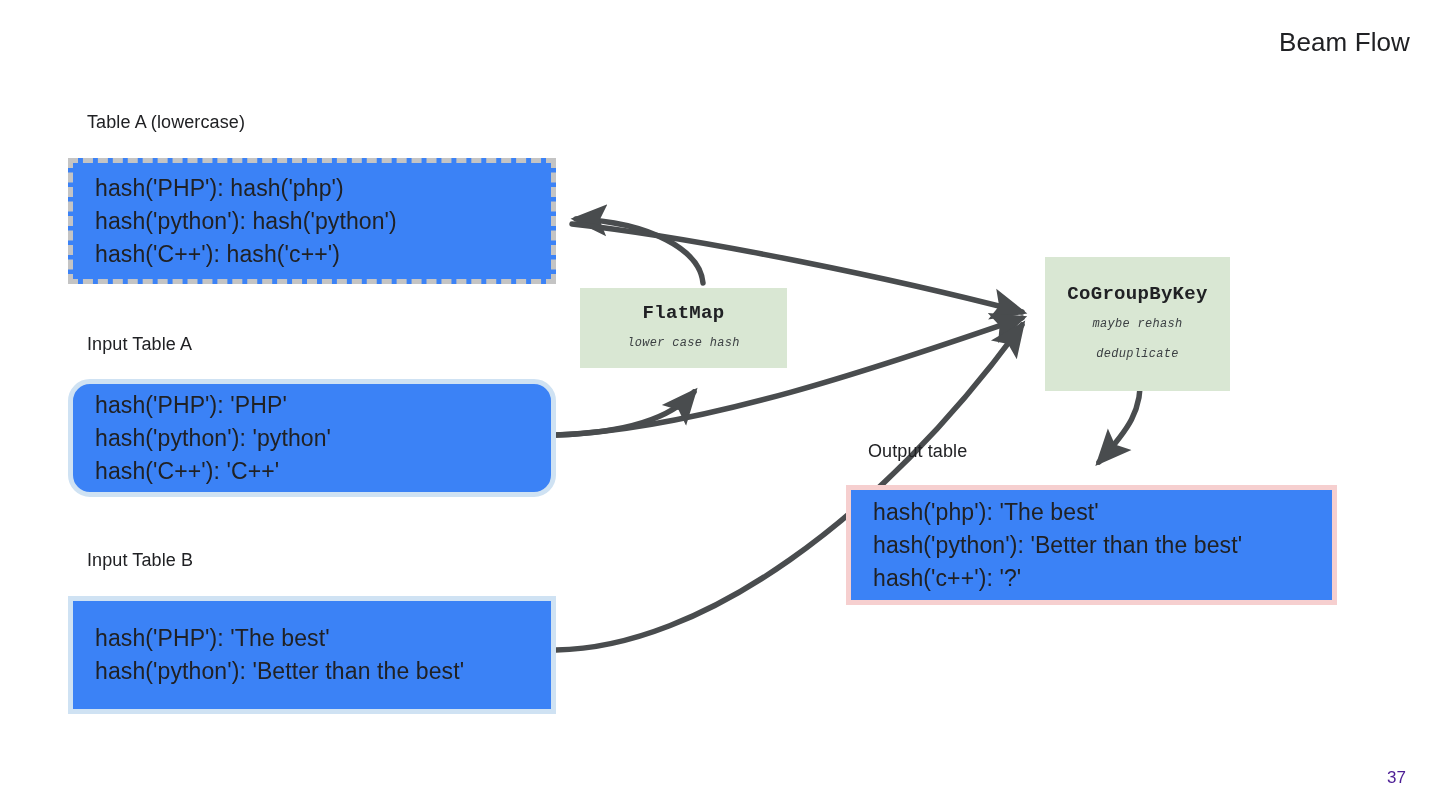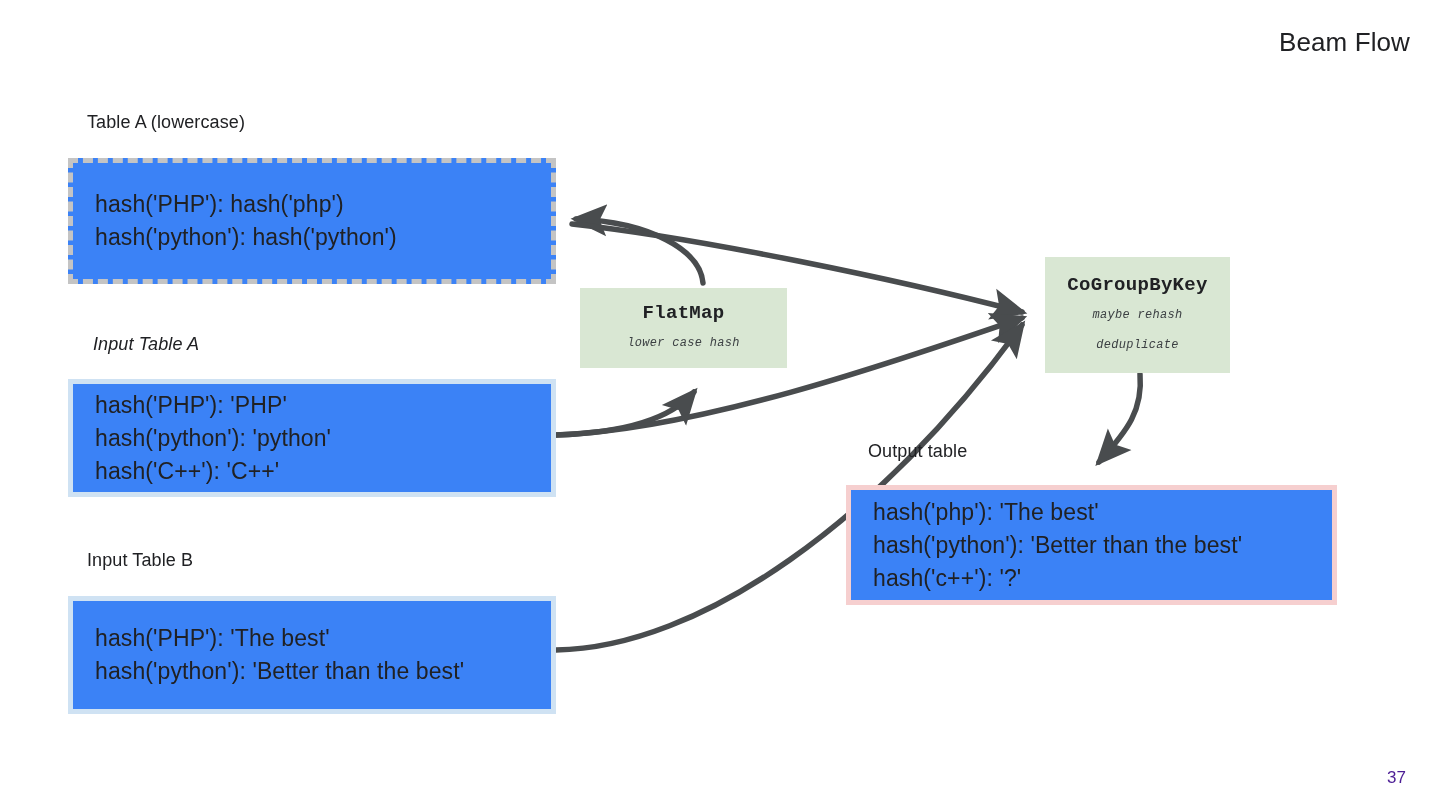--- a/index.html
+++ b/index.html
@@ -139,43 +139,44 @@
     <path d="M 556,650 C 700,648 880,520 1022,325" fill="none" stroke="#494c4e" stroke-width="5.5" stroke-linecap="round" marker-end="url(#ah)"></path>
 
     <path d="M 1140,374 C 1143,410 1128,430 1099,462" fill="none" stroke="#494c4e" stroke-width="5.5" stroke-linecap="round" marker-end="url(#ah)"></path>
   </svg>
 
   <div class="caption" style="left:87px; top:112px;">Table A (lowercase)</div>
 
   <div class="tablebox box-dashed" style="left:68px; top:158px; width:488px; height:126px;">
     <div class="row">hash('PHP'): hash('php')</div>
     <div class="row">hash('python'): hash('python')</div>
+    <div class="row">hash('C++'): hash('c++')</div>
   </div>
 
-  <div class="caption" style="left:93px; top:334px;font-style:italic;">Input Table A</div>
+  <div class="caption" style="left:87px; top:334px;">Input Table A</div>
 
-  <div class="tablebox box-blue" style="left:68px; top:379px; width:488px; height:118px;">
+  <div class="tablebox box-blue" style="left:68px; top:379px; width:488px; height:118px;border-radius:22px;">
     <div class="row">hash('PHP'): 'PHP'</div>
     <div class="row">hash('python'): 'python'</div>
     <div class="row">hash('C++'): 'C++'</div>
   </div>
 
   <div class="caption" style="left:87px; top:550px;text-align:center;">Input Table B</div>
 
   <div class="tablebox box-blue" style="left:68px; top:596px; width:488px; height:118px;">
     <div class="row">hash('PHP'): 'The best'</div>
     <div class="row">hash('python'): 'Better than the best'</div>
   </div>
 
   <div class="transform" style="left:580px; top:288px; width:207px; height:80px;">
     <div class="t-title">FlatMap</div>
     <div class="t-line">lower case hash</div>
   </div>
 
-  <div class="transform" style="left:1045px; top:257px; width:185px; height:116px;text-align:center;">
+  <div class="transform" style="left:1045px; top:257px; width:185px; height:134px;text-align:center;">
     <div class="t-title">CoGroupByKey</div>
     <div class="t-line">maybe rehash</div>
     <div class="t-line">deduplicate</div>
   </div>
 
   <div class="caption" style="left:868px; top:441px;">Output table</div>
 
   <div class="tablebox box-pink" style="left:846px; top:485px; width:491px; height:120px;">
     <div class="row">hash('php'): 'The best'</div>
     <div class="row">hash('python'): 'Better than the best'</div>

